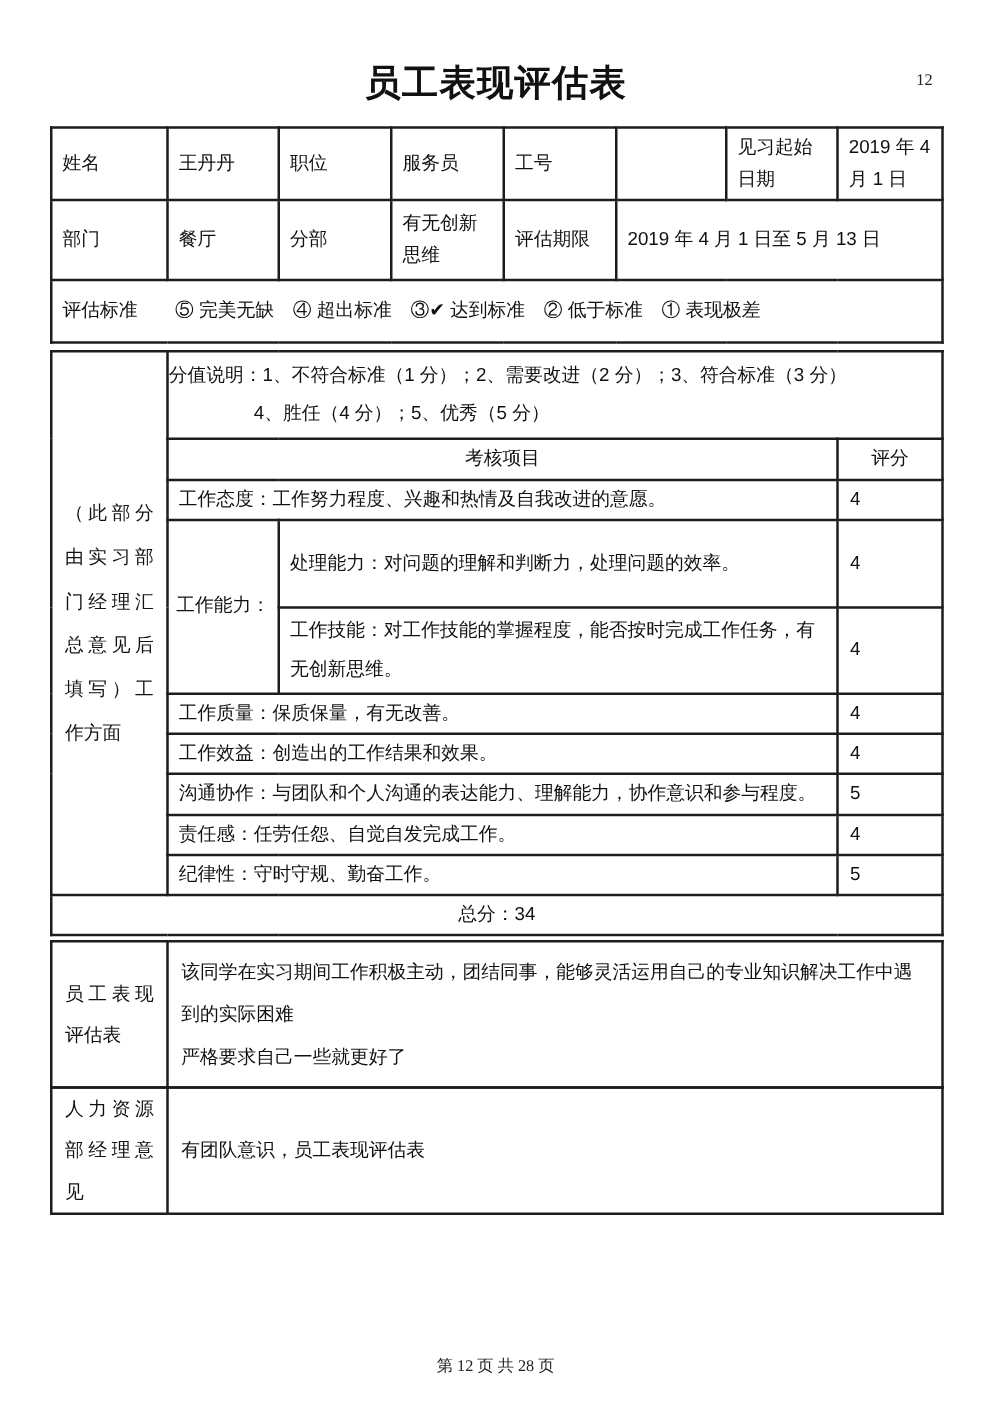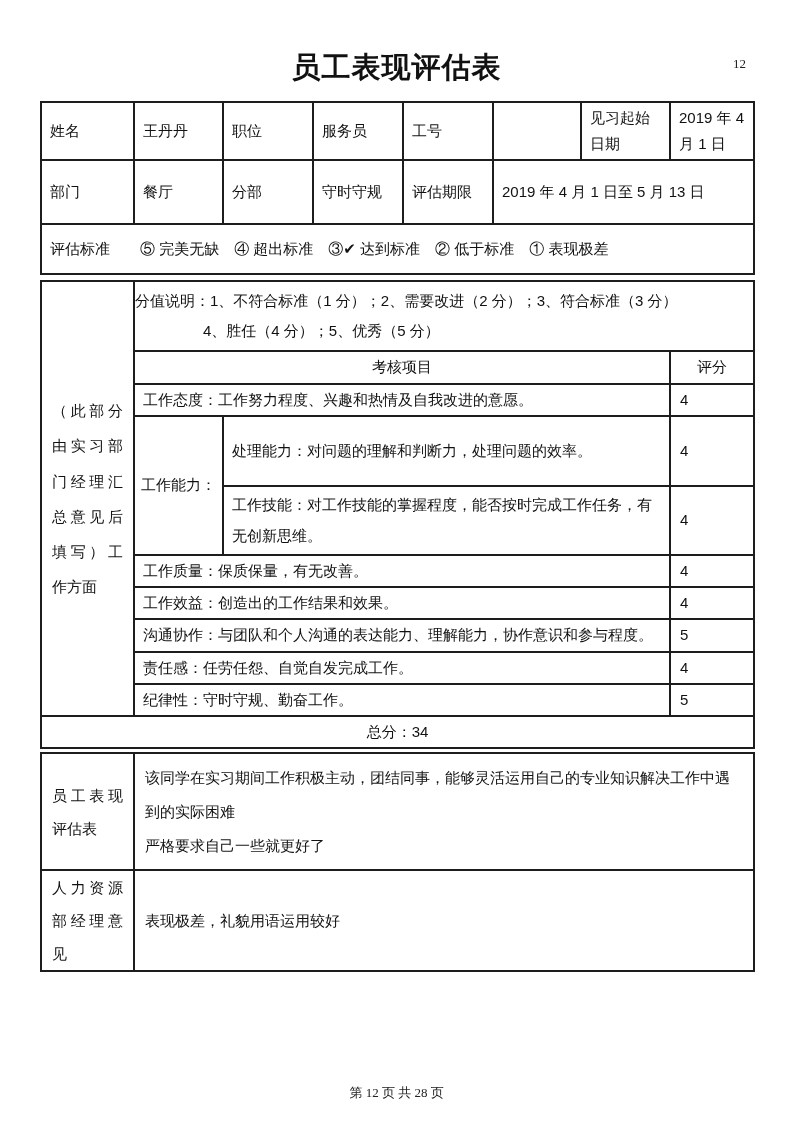--- a/index.html
+++ b/index.html
@@ -119,21 +119,21 @@
         <td>服务员</td>
         <td>工号</td>
         <td></td>
         <td>见习起始日期</td>
         <td>2019 年 4 月 1 日</td>
       </tr>
       <tr class="ra2">
         <td>部门</td>
         <td>餐厅</td>
         <td>分部</td>
-        <td>守时守规</td>
+        <td>有无创新思维</td>
         <td>评估期限</td>
         <td colspan="3">2019 年 4 月 1 日至 5 月 13 日</td>
       </tr>
       <tr class="ra3">
         <td colspan="8">评估标准　　⑤ 完美无缺　④ 超出标准　③✔ 达到标准　② 低于标准　① 表现极差</td>
       </tr>
     </tbody>
       </table>
 
     <table class="tbl tbl-b">
@@ -212,21 +212,21 @@
 
     <table class="tbl tbl-d">
       <colgroup>
           <col style="width:93px">
           <col style="width:620px">
         </colgroup>
       <tbody>
           <tr>
         <td class="comment-label">人力资源部经理意见</td>
         <td class="comment-cell">
-          <div class="pre-wrap">表现极差，礼貌用语运用较好</div>
+          <div class="pre-wrap">有团队意识，员工表现评估表</div>
         </td>
       </tr>
     </tbody>
       </table>
 
   </div>
 
   <div class="page-footer">第 12 页 共 28 页</div>
 
 </div>

